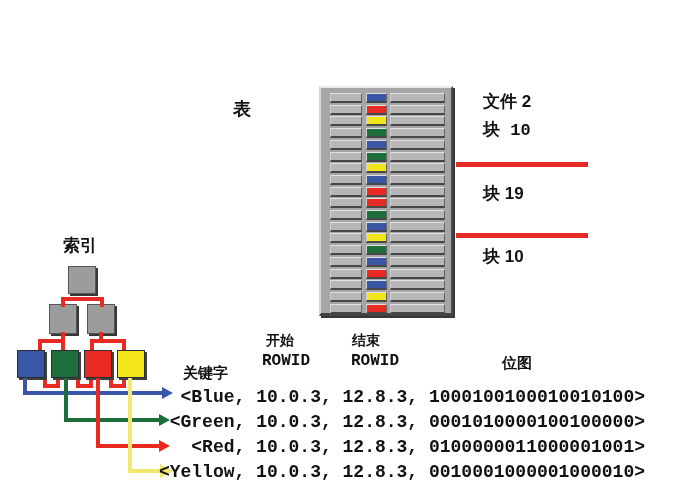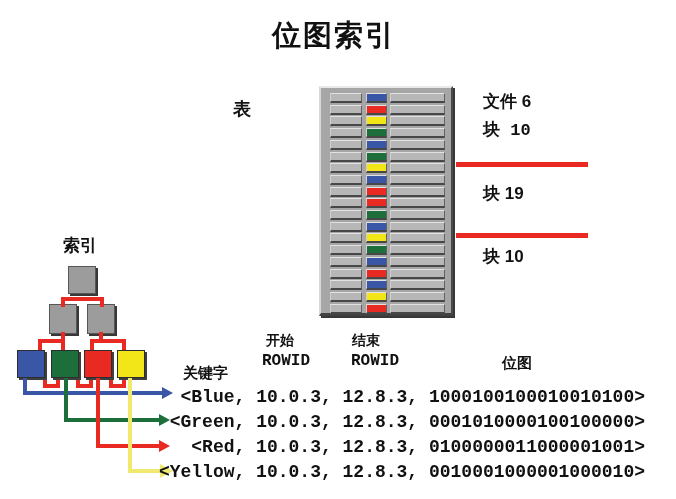--- a/index.html
+++ b/index.html
@@ -34,21 +34,20 @@
   
   .head{width:0;height:0;border-top:6px solid transparent;border-bottom:6px solid transparent;border-left:11px solid #000;}
   .head-big{border-top:7px solid transparent;border-bottom:7px solid transparent;border-left:13px solid #000;}
   .entry{right:31px;font-size:18px;}
 </style>
 </head>
 <body>
 
 <div id="stage">
 
-  <div id="title" class="abs">位图索引</div>
 
   <div class="abs lbl" style="left:233px;top:97px;font-size:18px;">表</div>
 
   <div id="tableBlock" class="abs">
     <div>
         <div class="t-row" style="top: 5px;">
           <div class="cell cell-left"></div>
           <div class="cell cell-mid" style="background: rgb(58, 87, 167);"></div>
           <div class="cell cell-right"></div>
         </div>
@@ -141,21 +140,21 @@
           <div class="cell cell-left"></div>
           <div class="cell cell-mid" style="background: rgb(233, 42, 34);"></div>
           <div class="cell cell-right"></div>
         </div>
       </div>
   </div>
 
   <div class="abs divline conn" style="top:162px;"></div>
   <div class="abs divline conn" style="top:233px;"></div>
 
-  <div class="abs lbl" style="left:483px;top:90px;">文件 6</div>
+  <div class="abs lbl" style="left:483px;top:90px;">文件 2</div>
   <div class="abs lbl" style="left:483px;top:118px;font-family:Liberation Mono, monospace;">块 10</div>
   <div class="abs lbl" style="left:483px;top:182px;">块 19</div>
   <div class="abs lbl" style="left:483px;top:245px;">块 10</div>
 
   <div class="abs lbl" style="left:63px;top:234px;">索引</div>
 
   <div class="abs gnode" style="left:68px;top:266px;width:26px;height:26px;"></div>
   <div class="abs gnode" style="left:49px;top:304px;width:26px;height:28px;"></div>
   <div class="abs gnode" style="left:87px;top:304px;width:26px;height:28px;"></div>
 

